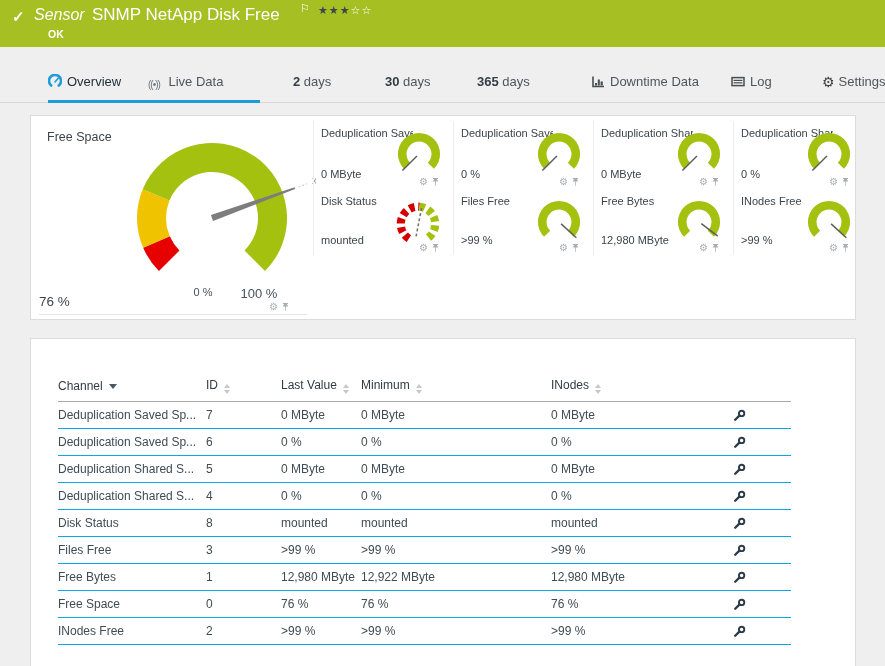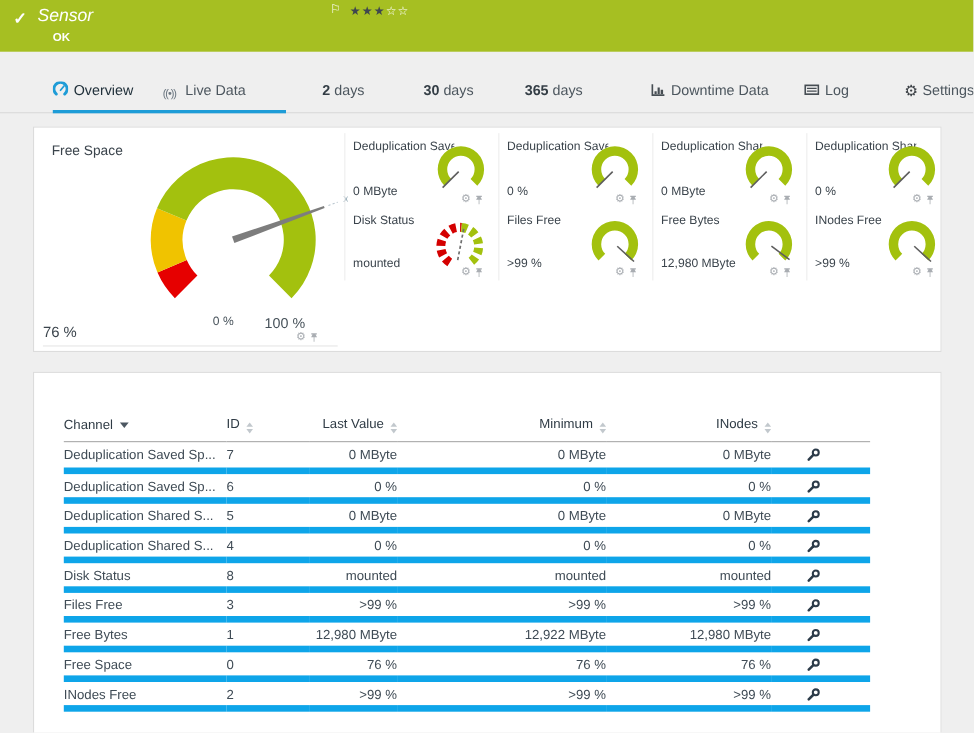--- a/index.html
+++ b/index.html
@@ -47,37 +47,38 @@
   .mc .v { position:absolute; left:7px; bottom:9px; font-size:11px; color:#3b444c; white-space:nowrap; }
   .mc svg.gauge { position:absolute; right:3px; top:9px; }
   .cell-icons { display:inline-flex; align-items:center; gap:3px; }
   .mc .cell-icons { position:absolute; right:5px; bottom:2px; }
   .cell-icons .gear { font-size:10px; color:#a9adb2; line-height:10px; cursor:pointer; }
 
   
   table { border-collapse:collapse; table-layout:fixed; margin:32px 0 0 27px; width:733px; }
   th { font-size:12px; color:#2f3b45; font-weight:normal; text-align:left; height:30px;
        border-bottom:1px solid #a9a9a9; white-space:nowrap; cursor:pointer; }
-  td { font-size:12px; color:#3f4b55; height:27px; border-bottom:6px solid #0ea5e9; white-space:nowrap; overflow:hidden; }
-  th.r, td.r { text-align:right; }
+  td { font-size:12px; color:#3f4b55; height:27px; border-bottom:1px solid #0ea5e9; white-space:nowrap; overflow:hidden; }
+  th.r, td.r { text-align:left; }
   .sort { display:inline-flex; flex-direction:column; gap:2px; margin-left:6px; vertical-align:1px; }
   .sort i { display:block; width:0; height:0; border-left:3.5px solid transparent; border-right:3.5px solid transparent; }
   .sort .up { border-bottom:4px solid #c2c8cd; }
   .sort .dn { border-top:4px solid #c2c8cd; }
   .sorted-dn { display:inline-block; width:0; height:0; border-left:4px solid transparent;
                border-right:4px solid transparent; border-top:5px solid #4c5761; margin-left:6px; vertical-align:1px; }
   td.wr { text-align:left; padding-left:32px; }
   td.wr svg { cursor:pointer; vertical-align:middle; }
 </style>
 </head>
 <body>
 
 <div class="topbar" style="background: rgb(166, 191, 34);">
   <span class="check">✓</span>
   <span class="kind">Sensor</span>
+  <span class="title">SNMP NetApp Disk Free</span>
   <span class="flag">⚐</span>
   <span class="stars"><span class="f">★★★</span><span class="e">☆☆</span></span>
   <span class="ok">OK</span>
 </div>
 
 <div class="tabbar">
   <div class="tab active" style="left:48px">
     <svg width="14" height="14" viewBox="0 0 14 14">
       <path d="M3.2 11.5 A6 6 0 1 1 10.8 11.5" stroke="#1e9cd7" stroke-width="2.6" fill="none" stroke-linecap="round"></path>
       <line x1="7" y1="8" x2="10.2" y2="4.2" stroke="#1e9cd7" stroke-width="1.6" stroke-linecap="round"></line>

